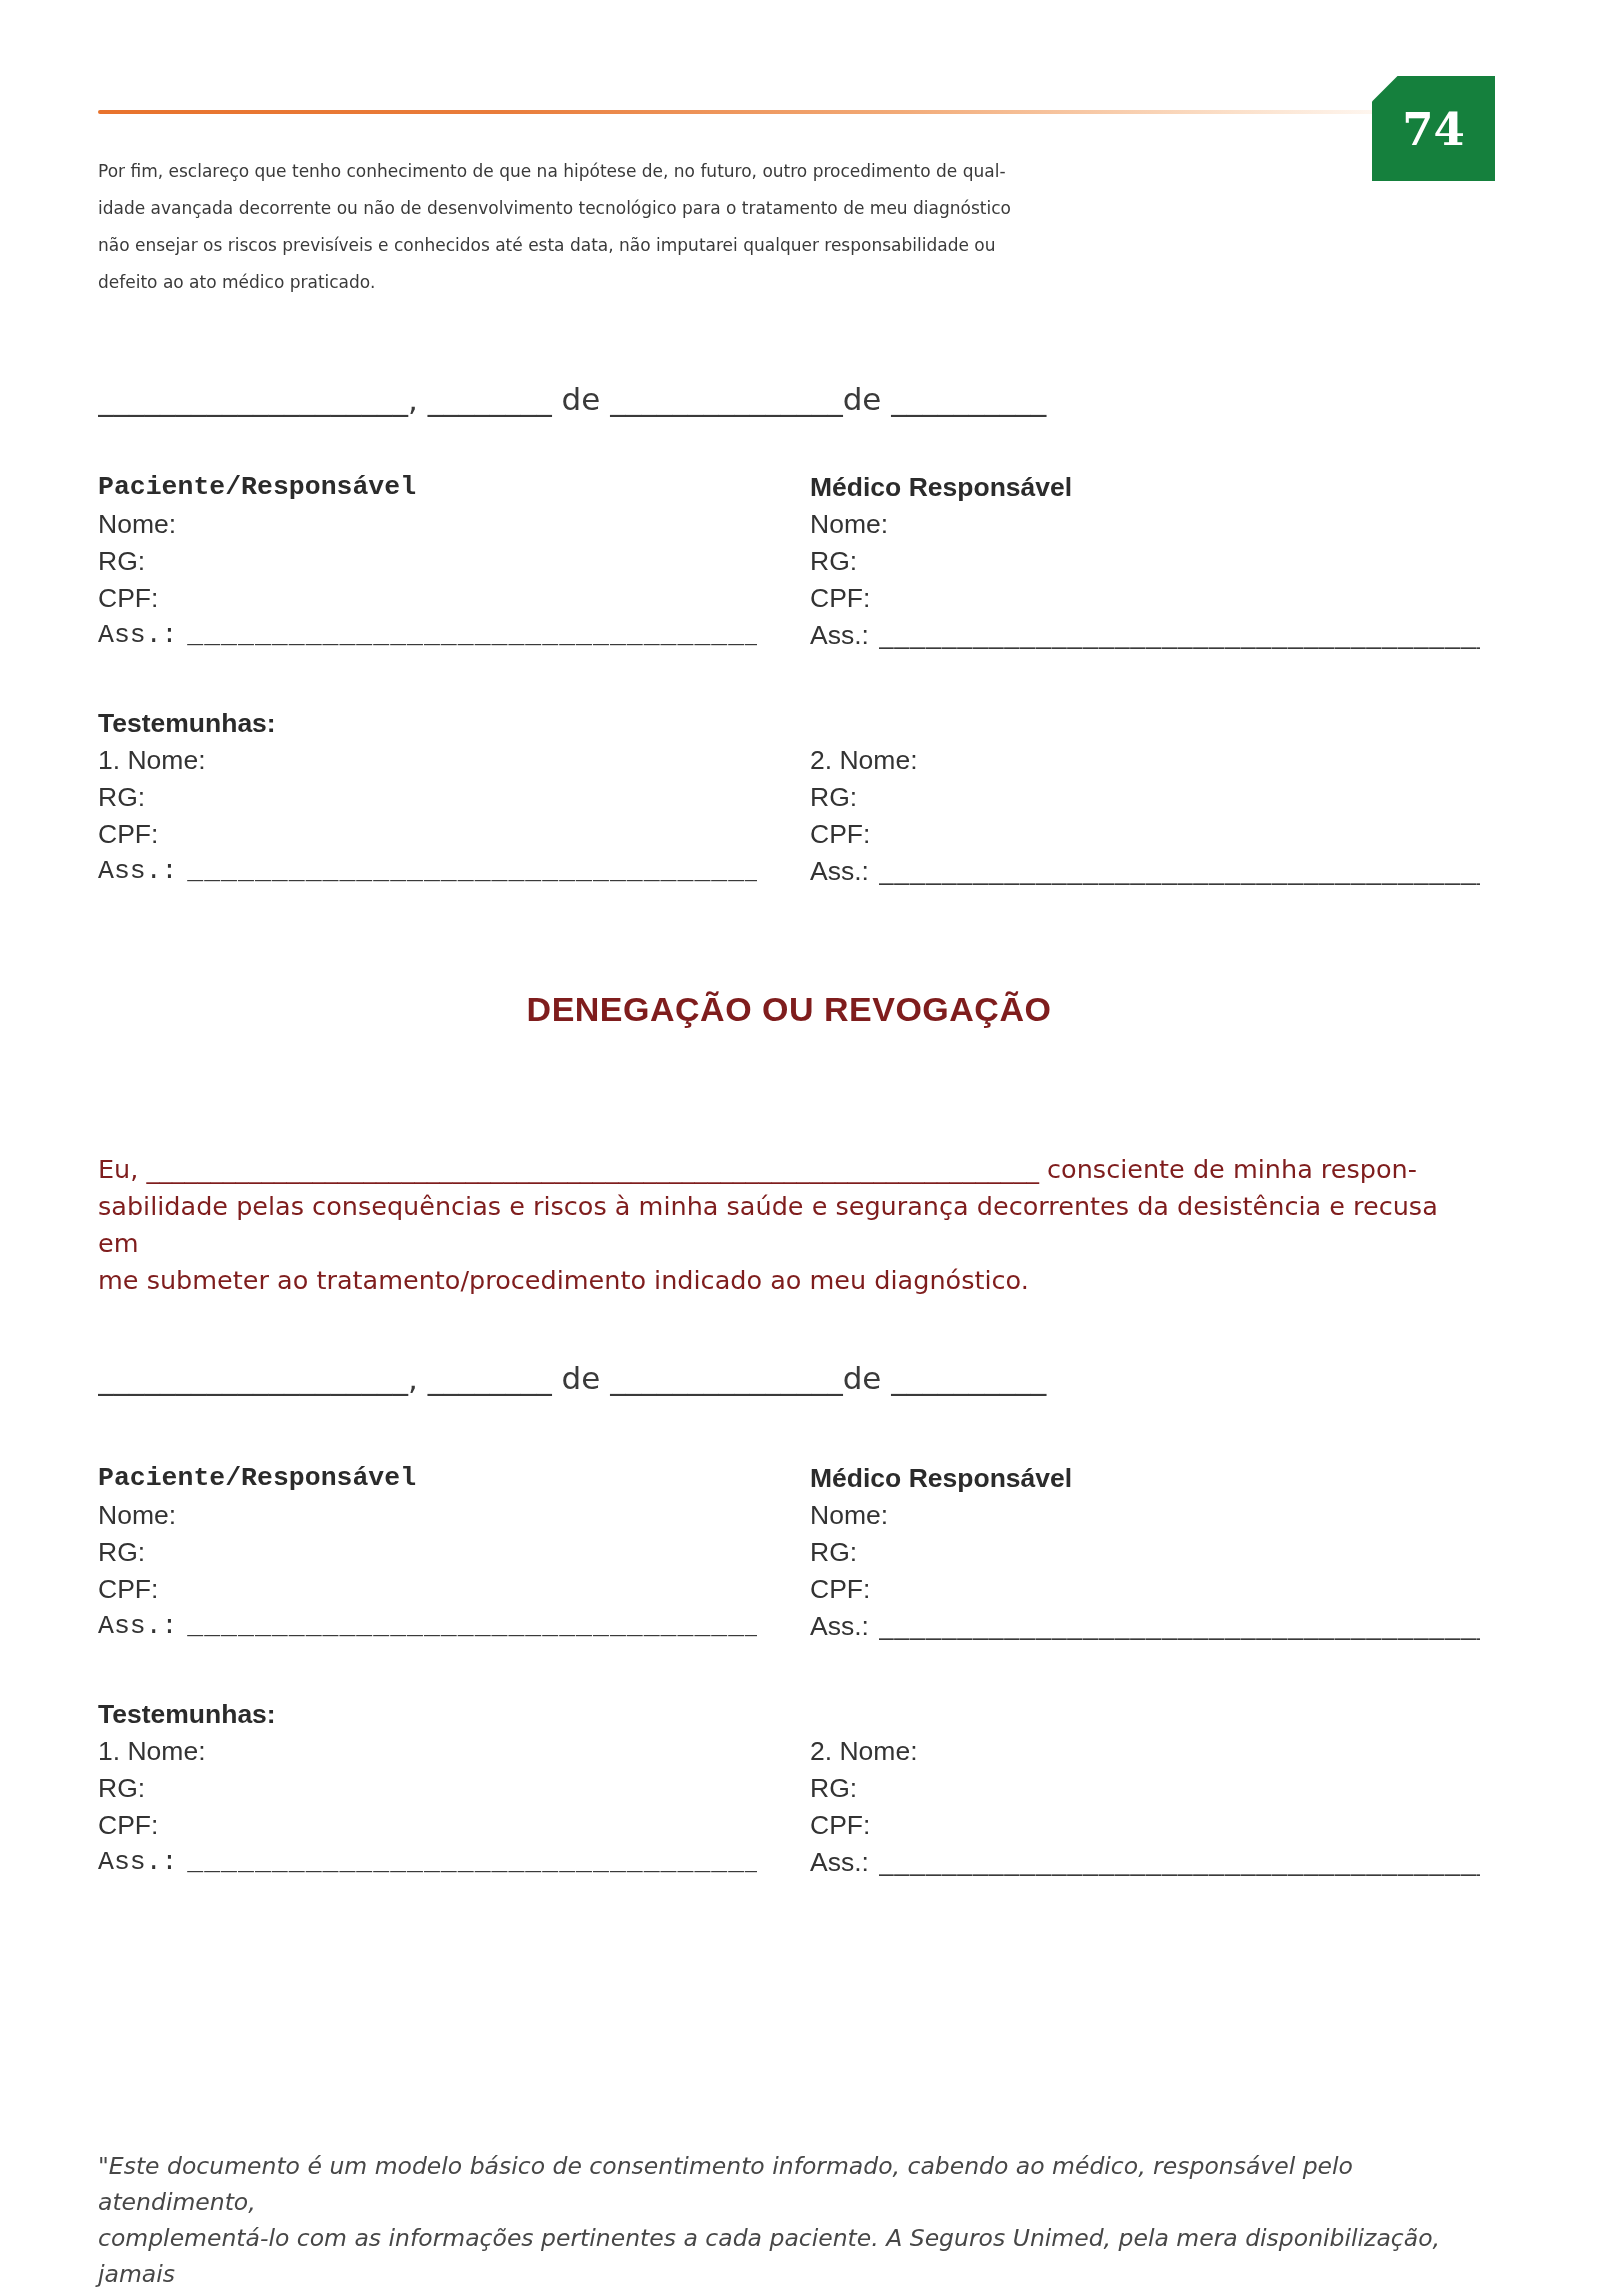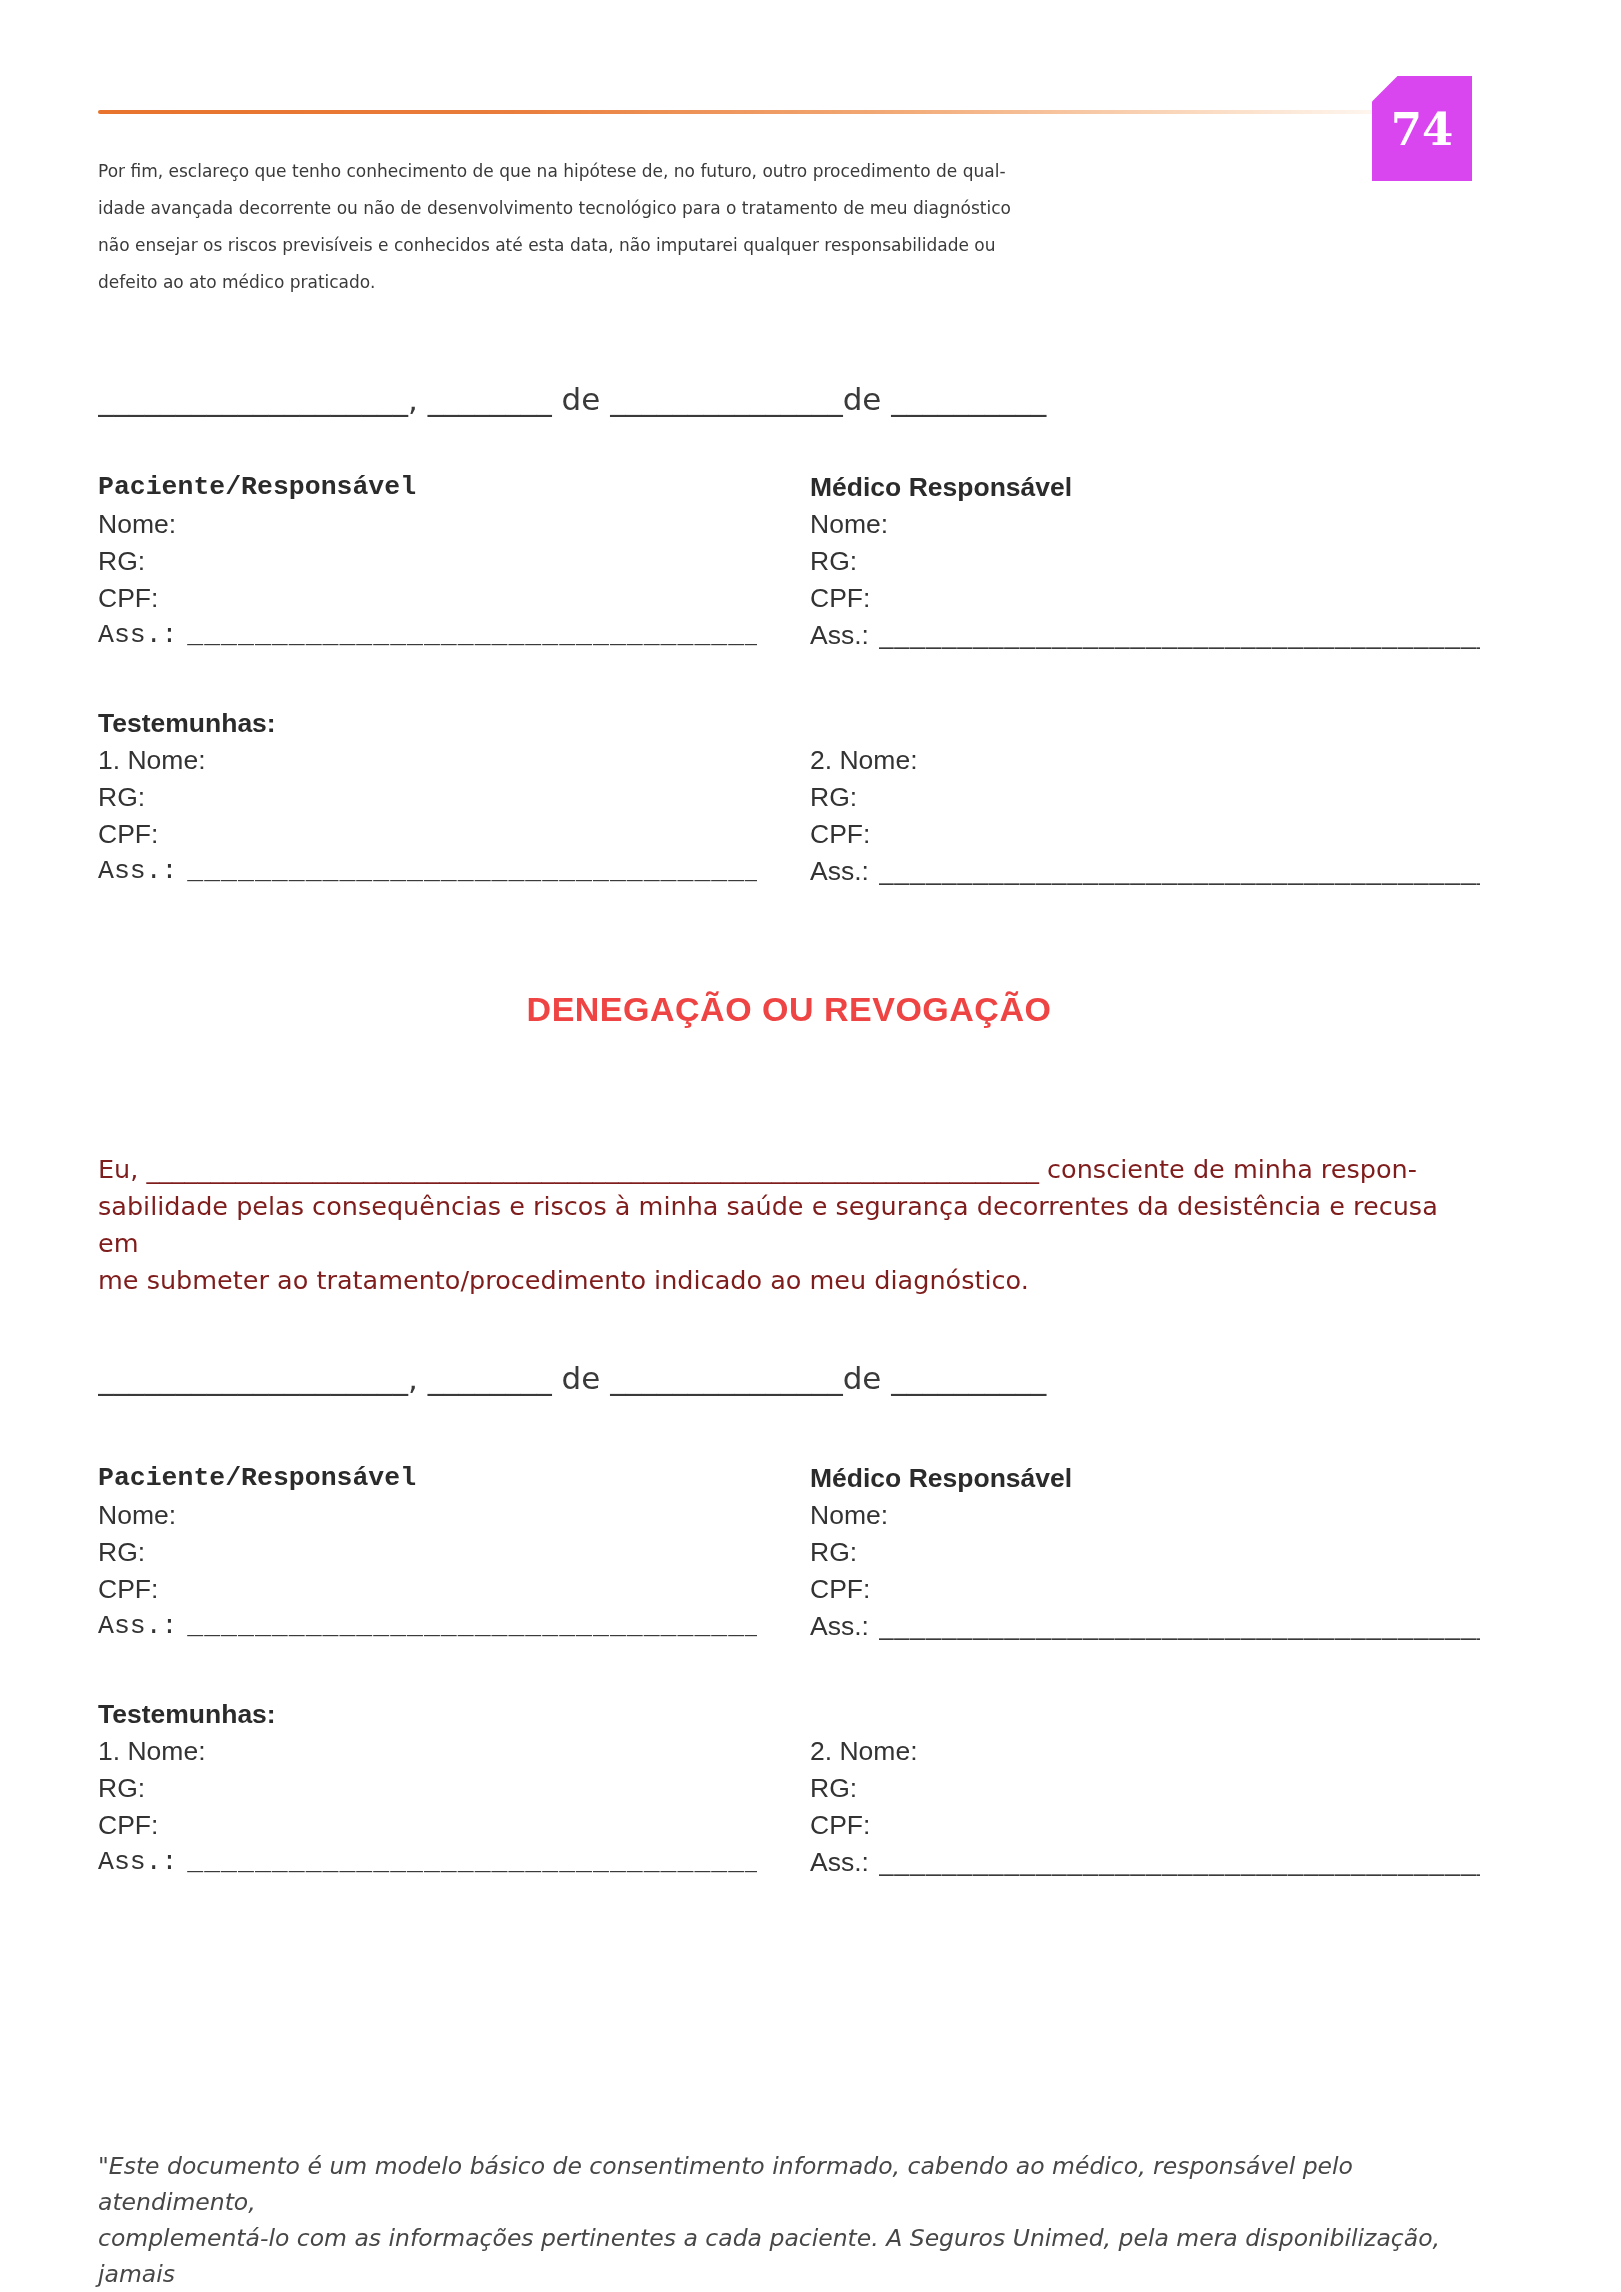--- a/index.html
+++ b/index.html
@@ -44,23 +44,23 @@
     width: 1333px;
     background: linear-gradient(to right,
       #e8732d 0%, #e97c3a 30%, #f2aa77 60%, #fbdfc8 85%, rgba(255,255,255,0) 100%);
     border-radius: 2px;
   }
   
   .page-badge {
     position: absolute;
     top: 76px;
     left: 1372px;
-    width: 100px;
+    width: 123px;
     height: 105px;
-    background: #d946ef;
+    background: #15803d;
     clip-path: polygon(25.5px 0, 100% 0, 100% 100%, 0 100%, 0 25.5px);
     display: flex;
     align-items: center;
     justify-content: center;
   }
   .page-badge span {
     font-family: "DejaVu Serif", serif;
     font-weight: bold;
     font-size: 45px;
     color: #ffffff;
@@ -123,21 +123,21 @@
   .cell-pad-r { padding-right: 53px; font-family: Liberation Mono, monospace; }
   
   .revocation-heading {
     margin-top: 98px;
     text-align: center;
     font-family: "Liberation Sans", sans-serif;
     font-weight: bold;
     font-size: 34px;
     line-height: 43px;
     letter-spacing: 0.5px;
-    color: #ef4444;
+    color: #7f1d1d;
   }
   .revocation-par {
     margin-top: 120px;
     font-size: 25.5px;
     line-height: 37px;
     white-space: pre-line;
     color: #7f1d1d;
   }
   
   .footer-note {

